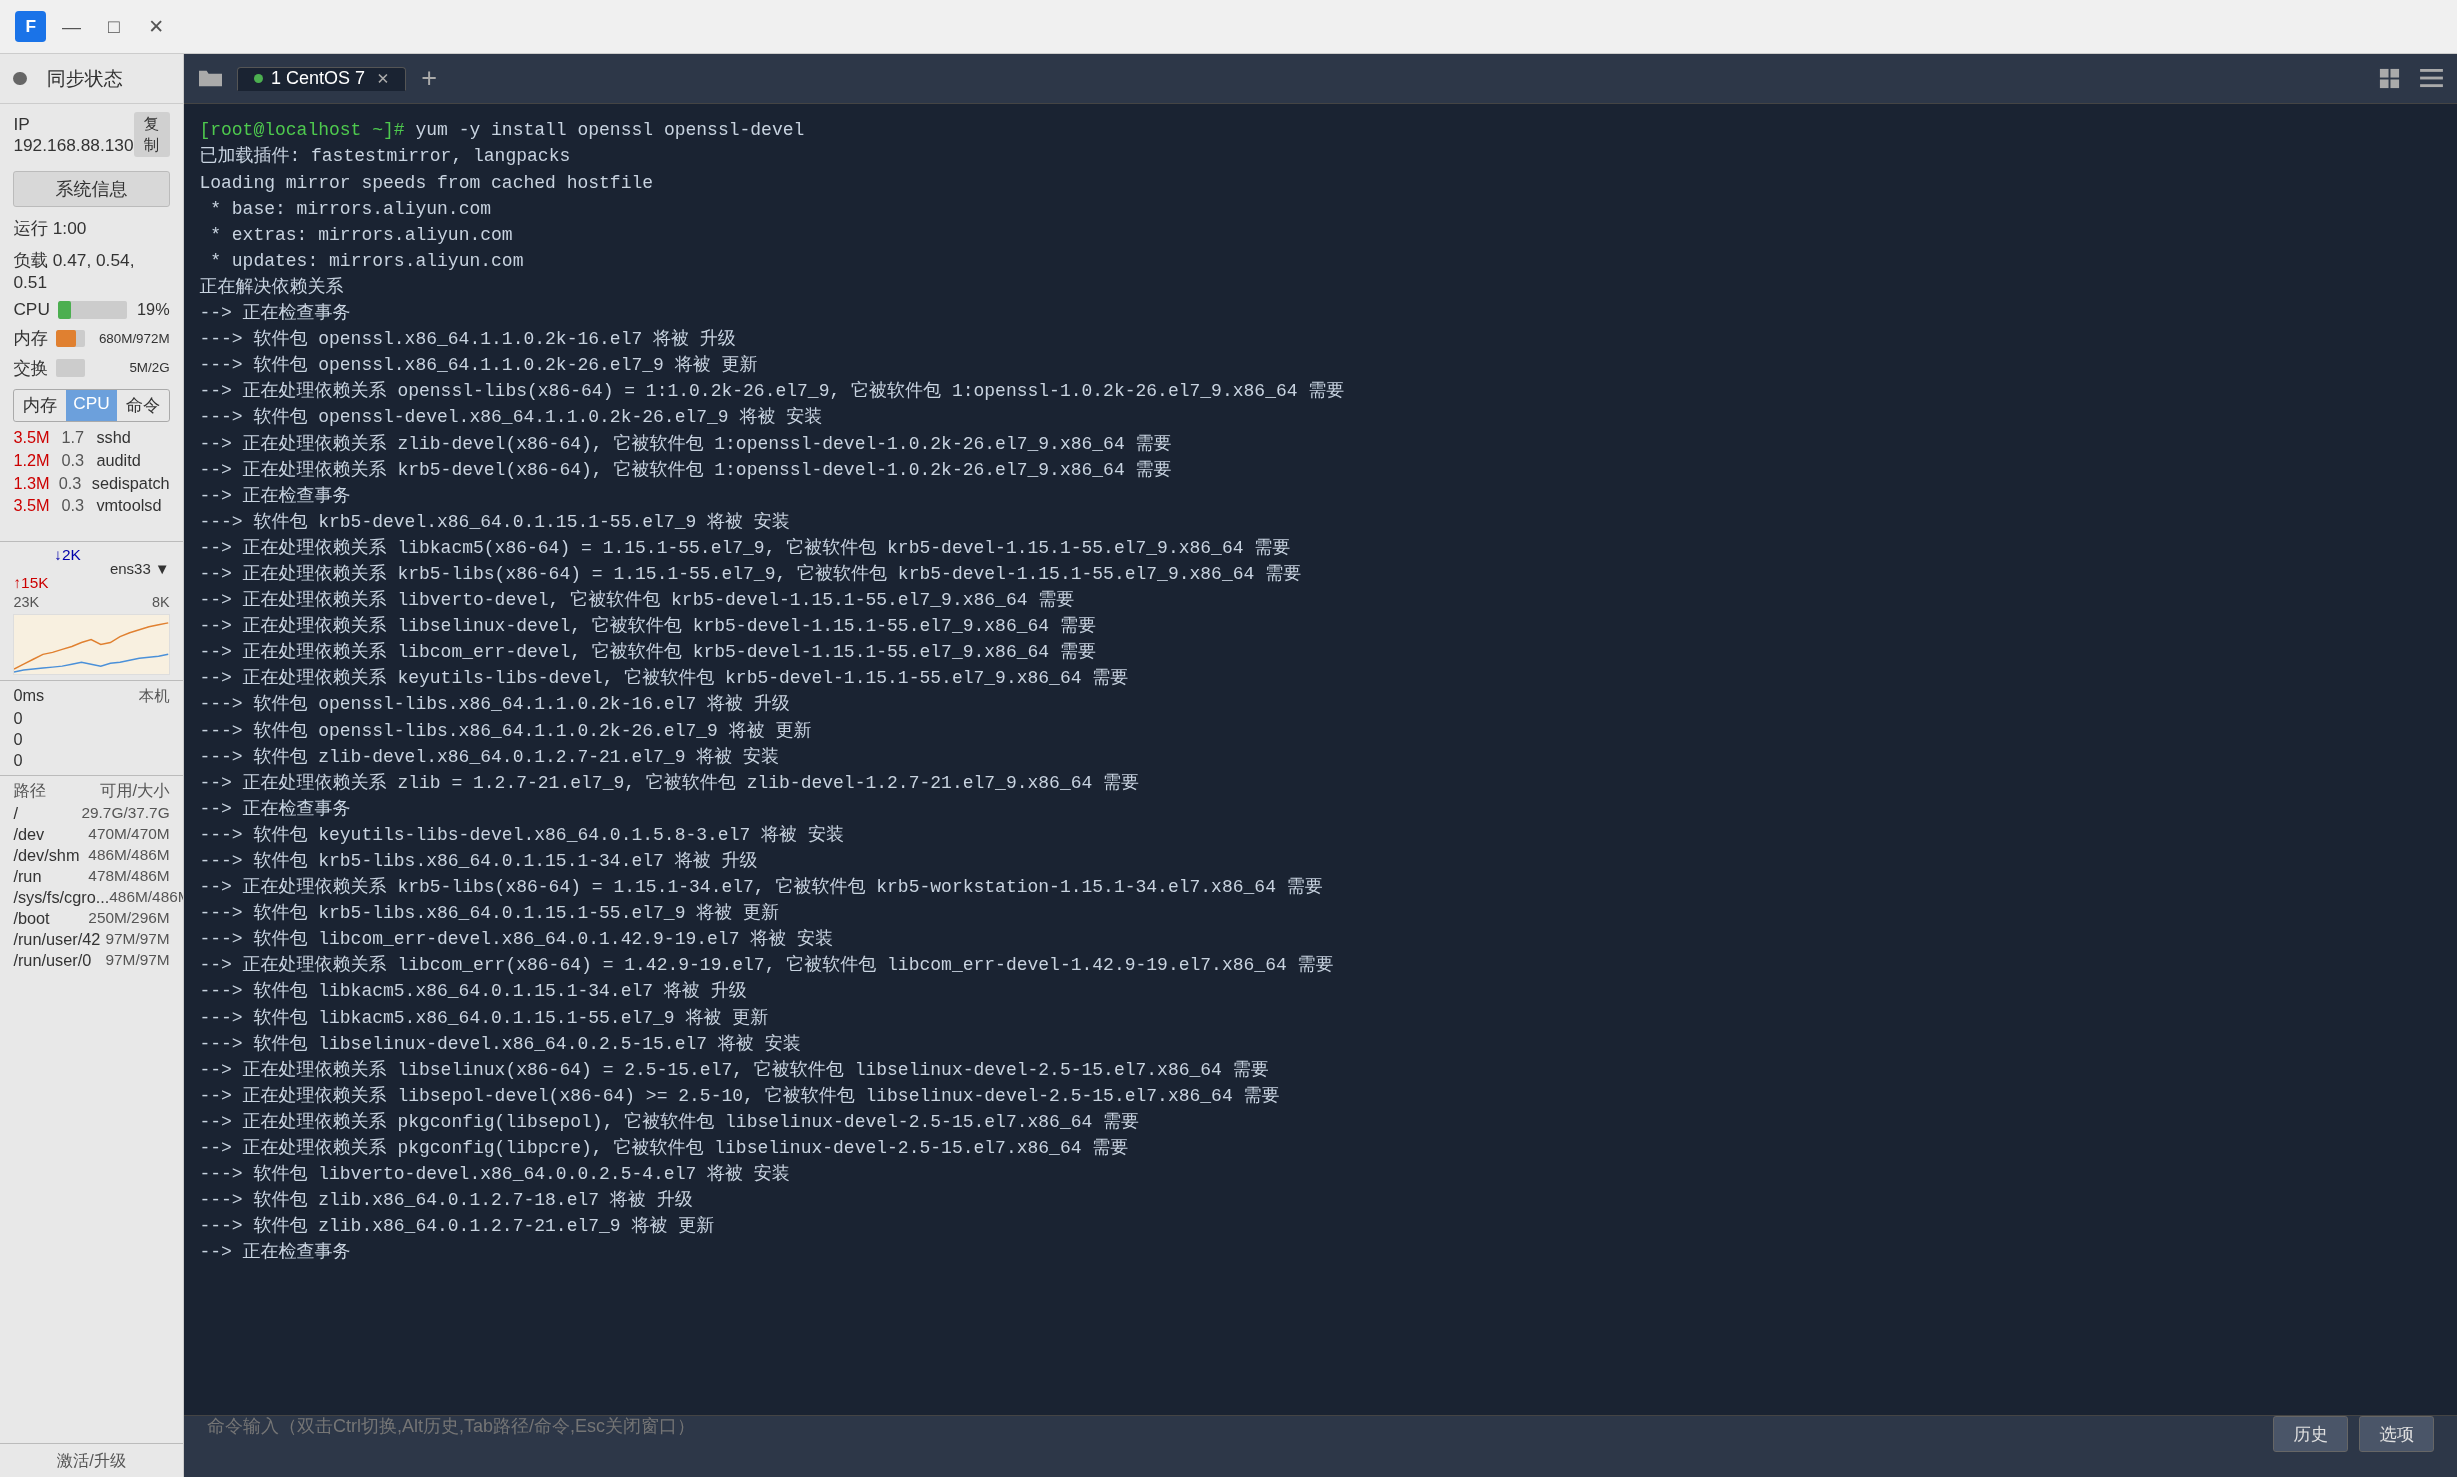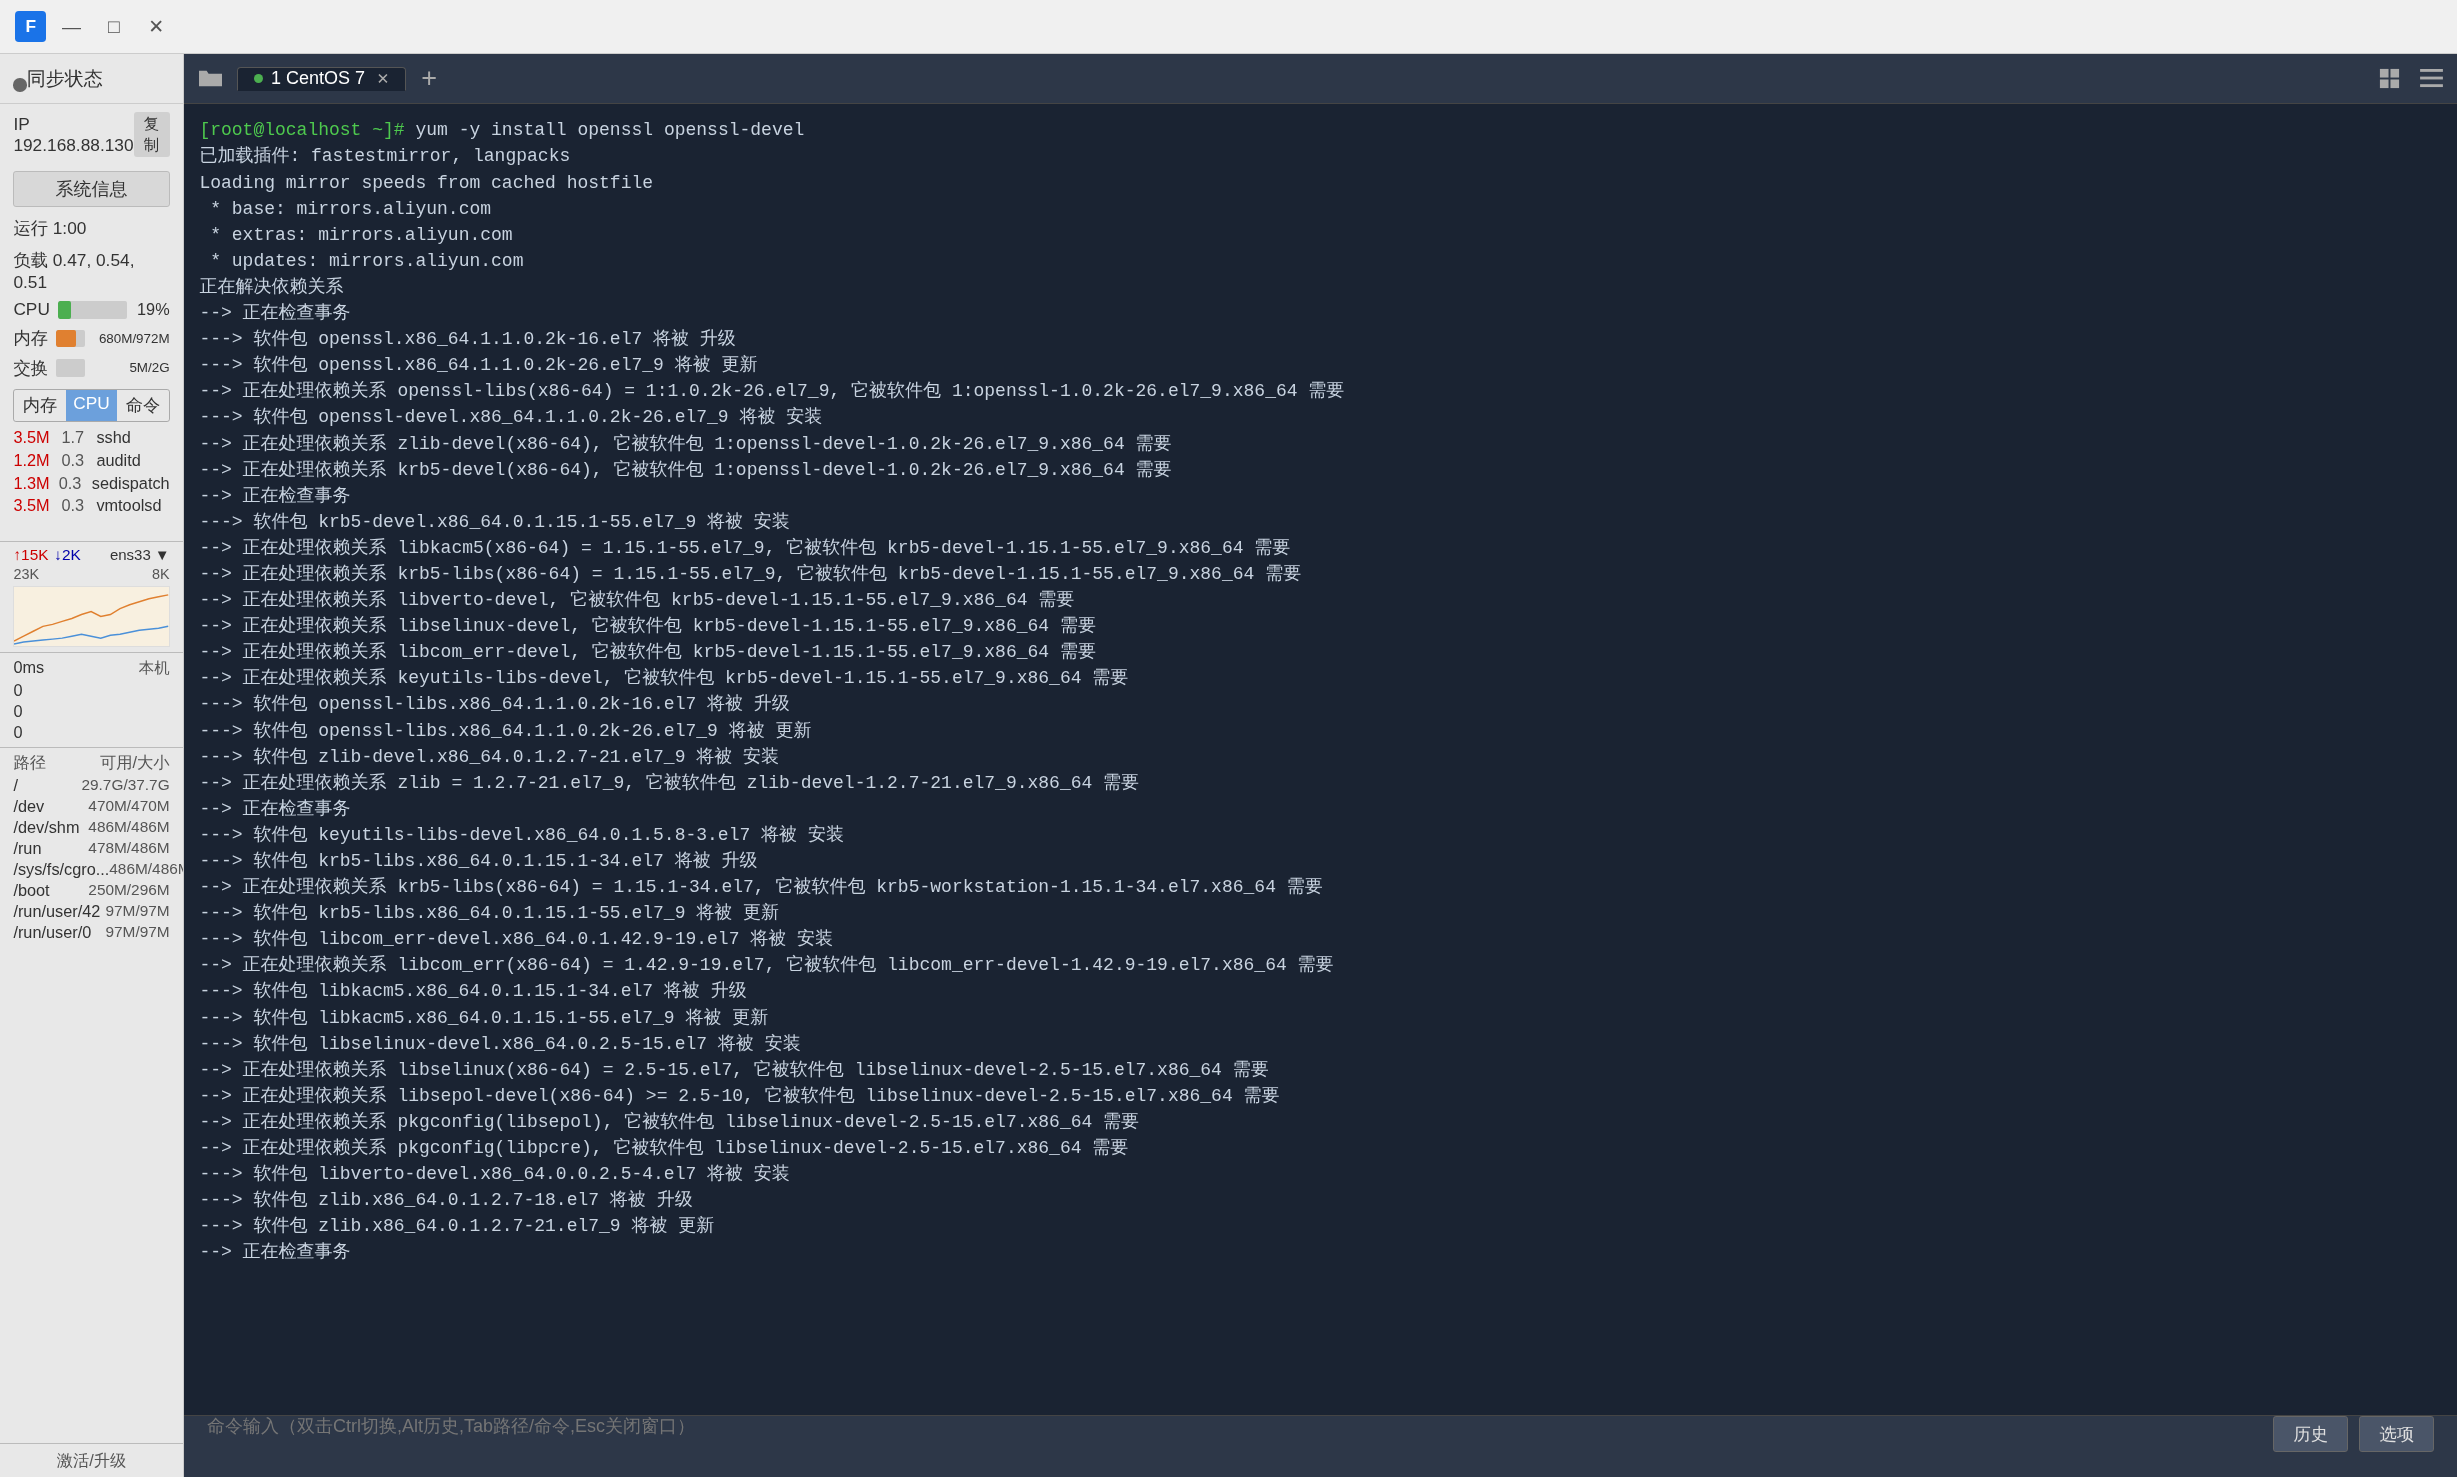--- a/index.html
+++ b/index.html
@@ -69,22 +69,22 @@
       background: #e8e8e8;
       display: flex;
       flex-direction: column;
       border-right: 1px solid #ccc;
       flex-shrink: 0;
       font-size: 19px;
     }
     .sidebar-sync {
       padding: 11.5px 13.4px;
       display: flex;
-      align-items: flex-end;
-      gap: 0;
+      align-items: center;
+      gap: 20px;
       border-bottom: 1px solid #ccc;
       color: #333;
     }
     .sync-dot {
       width: 13.4px;
       height: 13.4px;
       background: #666;
       border-radius: 50%;
     }
     .sidebar-ip-row {
@@ -201,21 +201,21 @@
       display: flex;
       align-items: center;
       justify-content: space-between;
       font-size: 16.3px;
       color: #333;
     }
     .net-arrows {
       display: flex;
       gap: 5.8px;
     }
-    .net-up { color: #c00; font-size: 15.4px; }
+    .net-up { color: #c00; font-size: 15.4px; margin-top: 28px; }
     .net-down { color: #00a; font-size: 15.4px; }
     .net-iface {
       display: flex;
       align-items: center;
       gap: 4px;
       font-size: 15px;
     }
     .net-chart {
       height: 61px;
       background: #f8f0e0;

